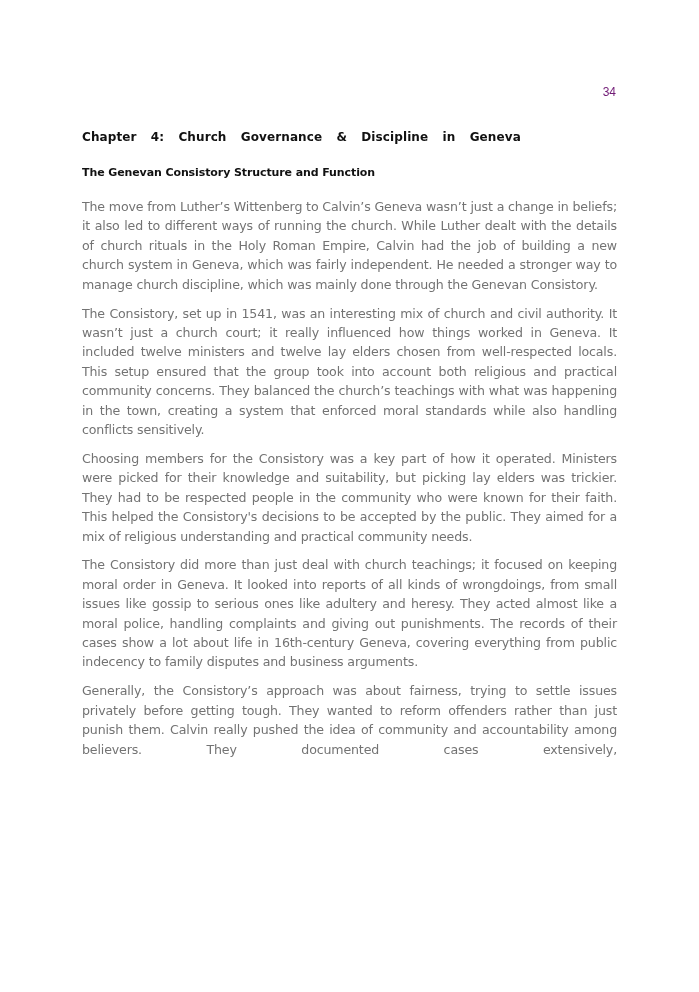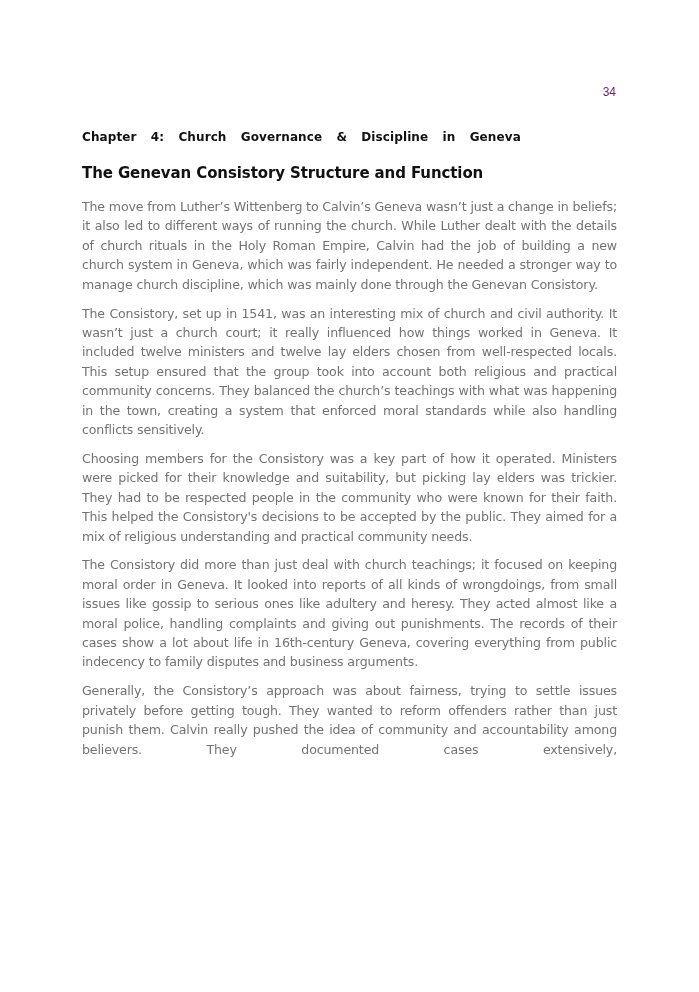--- a/index.html
+++ b/index.html
@@ -37,21 +37,21 @@
       margin: 0 0 14px 0;
       text-align: justify;
       text-align-last: left;
       word-spacing: 10px;
       letter-spacing: 0.1px;
       color: #111111;
     }
     .section-heading {
       font-family: "DejaVu Sans", sans-serif;
       font-weight: bold;
-      font-size: 15px;
+      font-size: 11px;
       line-height: 18px;
       margin: 0 0 15px 0;
       color: #111111;
       letter-spacing: -0.1px;
     }
     .para {
       font-family: "DejaVu Sans", sans-serif;
       font-size: 12.6px;
       line-height: 19.4px;
       text-align: justify;

